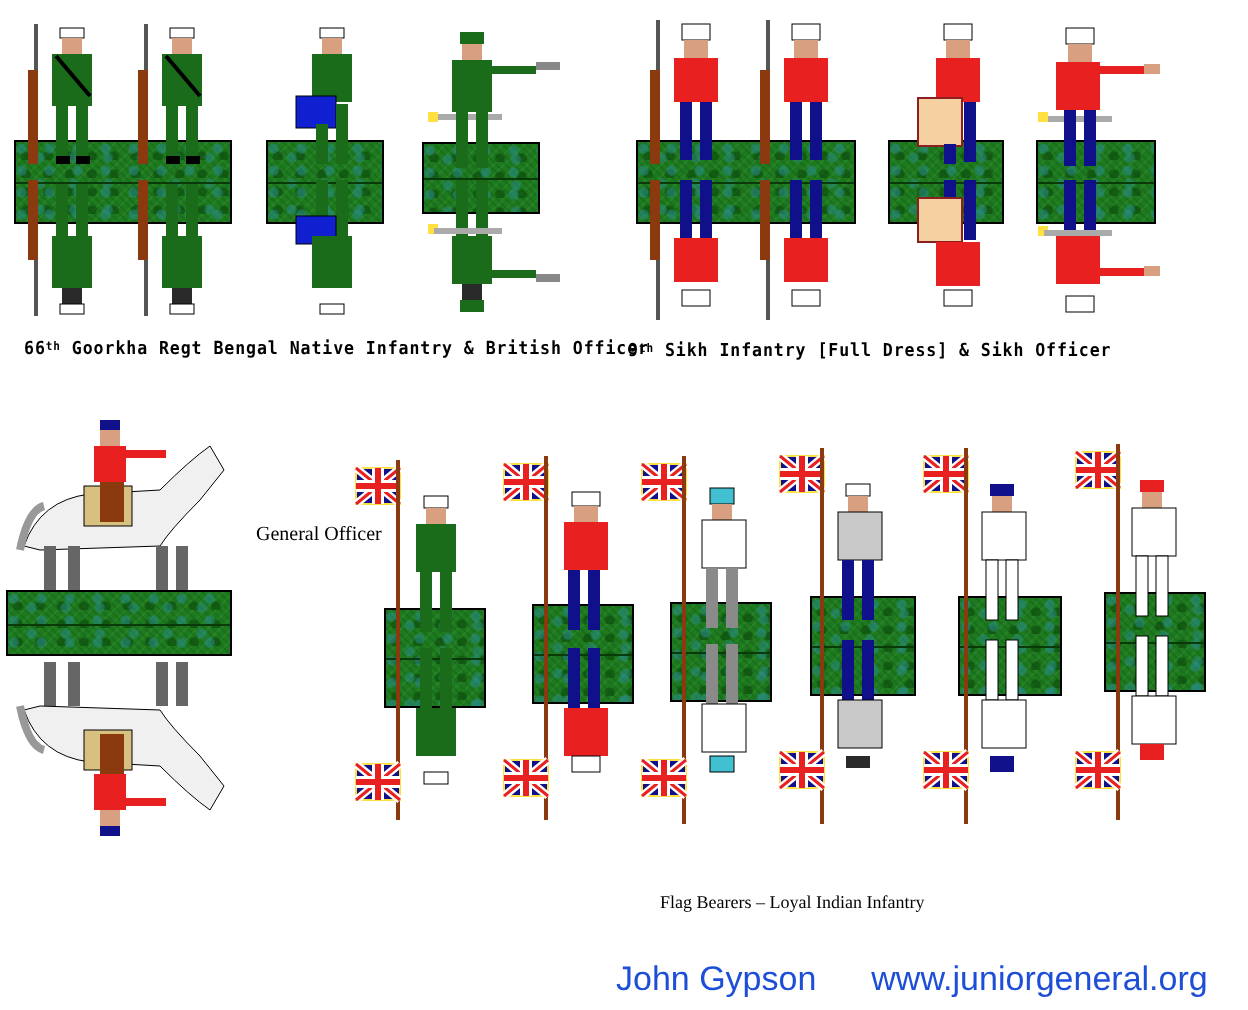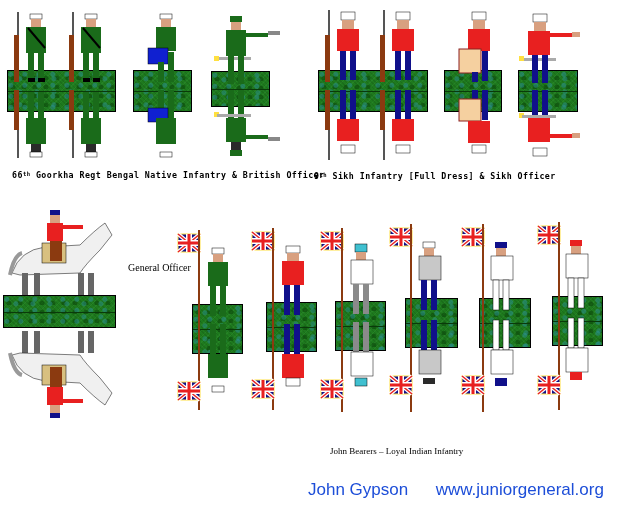--- a/index.html
+++ b/index.html
@@ -346,20 +346,20 @@
       <rect x="36" y="34" width="22" height="24" fill="#fff" stroke="#000" stroke-width="0.5"></rect>
       <rect x="38" y="58" width="6" height="30" fill="#fff" stroke="#000" stroke-width="0.5"></rect>
       <rect x="48" y="58" width="6" height="30" fill="#fff" stroke="#000" stroke-width="0.5"></rect>
       <rect x="38" y="98" width="6" height="30" fill="#fff" stroke="#000" stroke-width="0.5"></rect>
       <rect x="48" y="98" width="6" height="30" fill="#fff" stroke="#000" stroke-width="0.5"></rect>
       <rect x="36" y="128" width="22" height="24" fill="#fff" stroke="#000" stroke-width="0.5"></rect>
       <rect x="40" y="152" width="12" height="8" fill="#e82020"></rect>
       <use href="#ujack" x="8" y="156"></use>
     </g>
   </svg>
-  <div class="caption-serif" style="left:299px;top:446px;font-size:9px;">John Bearers – Loyal Indian Infantry</div>
+  <div class="caption-serif" style="left:299px;top:446px;font-size:9px;">Flag Bearers – Loyal Indian Infantry</div>
 </div>
 
 <div class="footer" style="left:308px;top:480px;">
   <span>John Gypson</span>
   <span style="display:inline-block;width:18px;"></span>
   <span>www.juniorgeneral.org</span>
 </div>
 
 </body></html>

